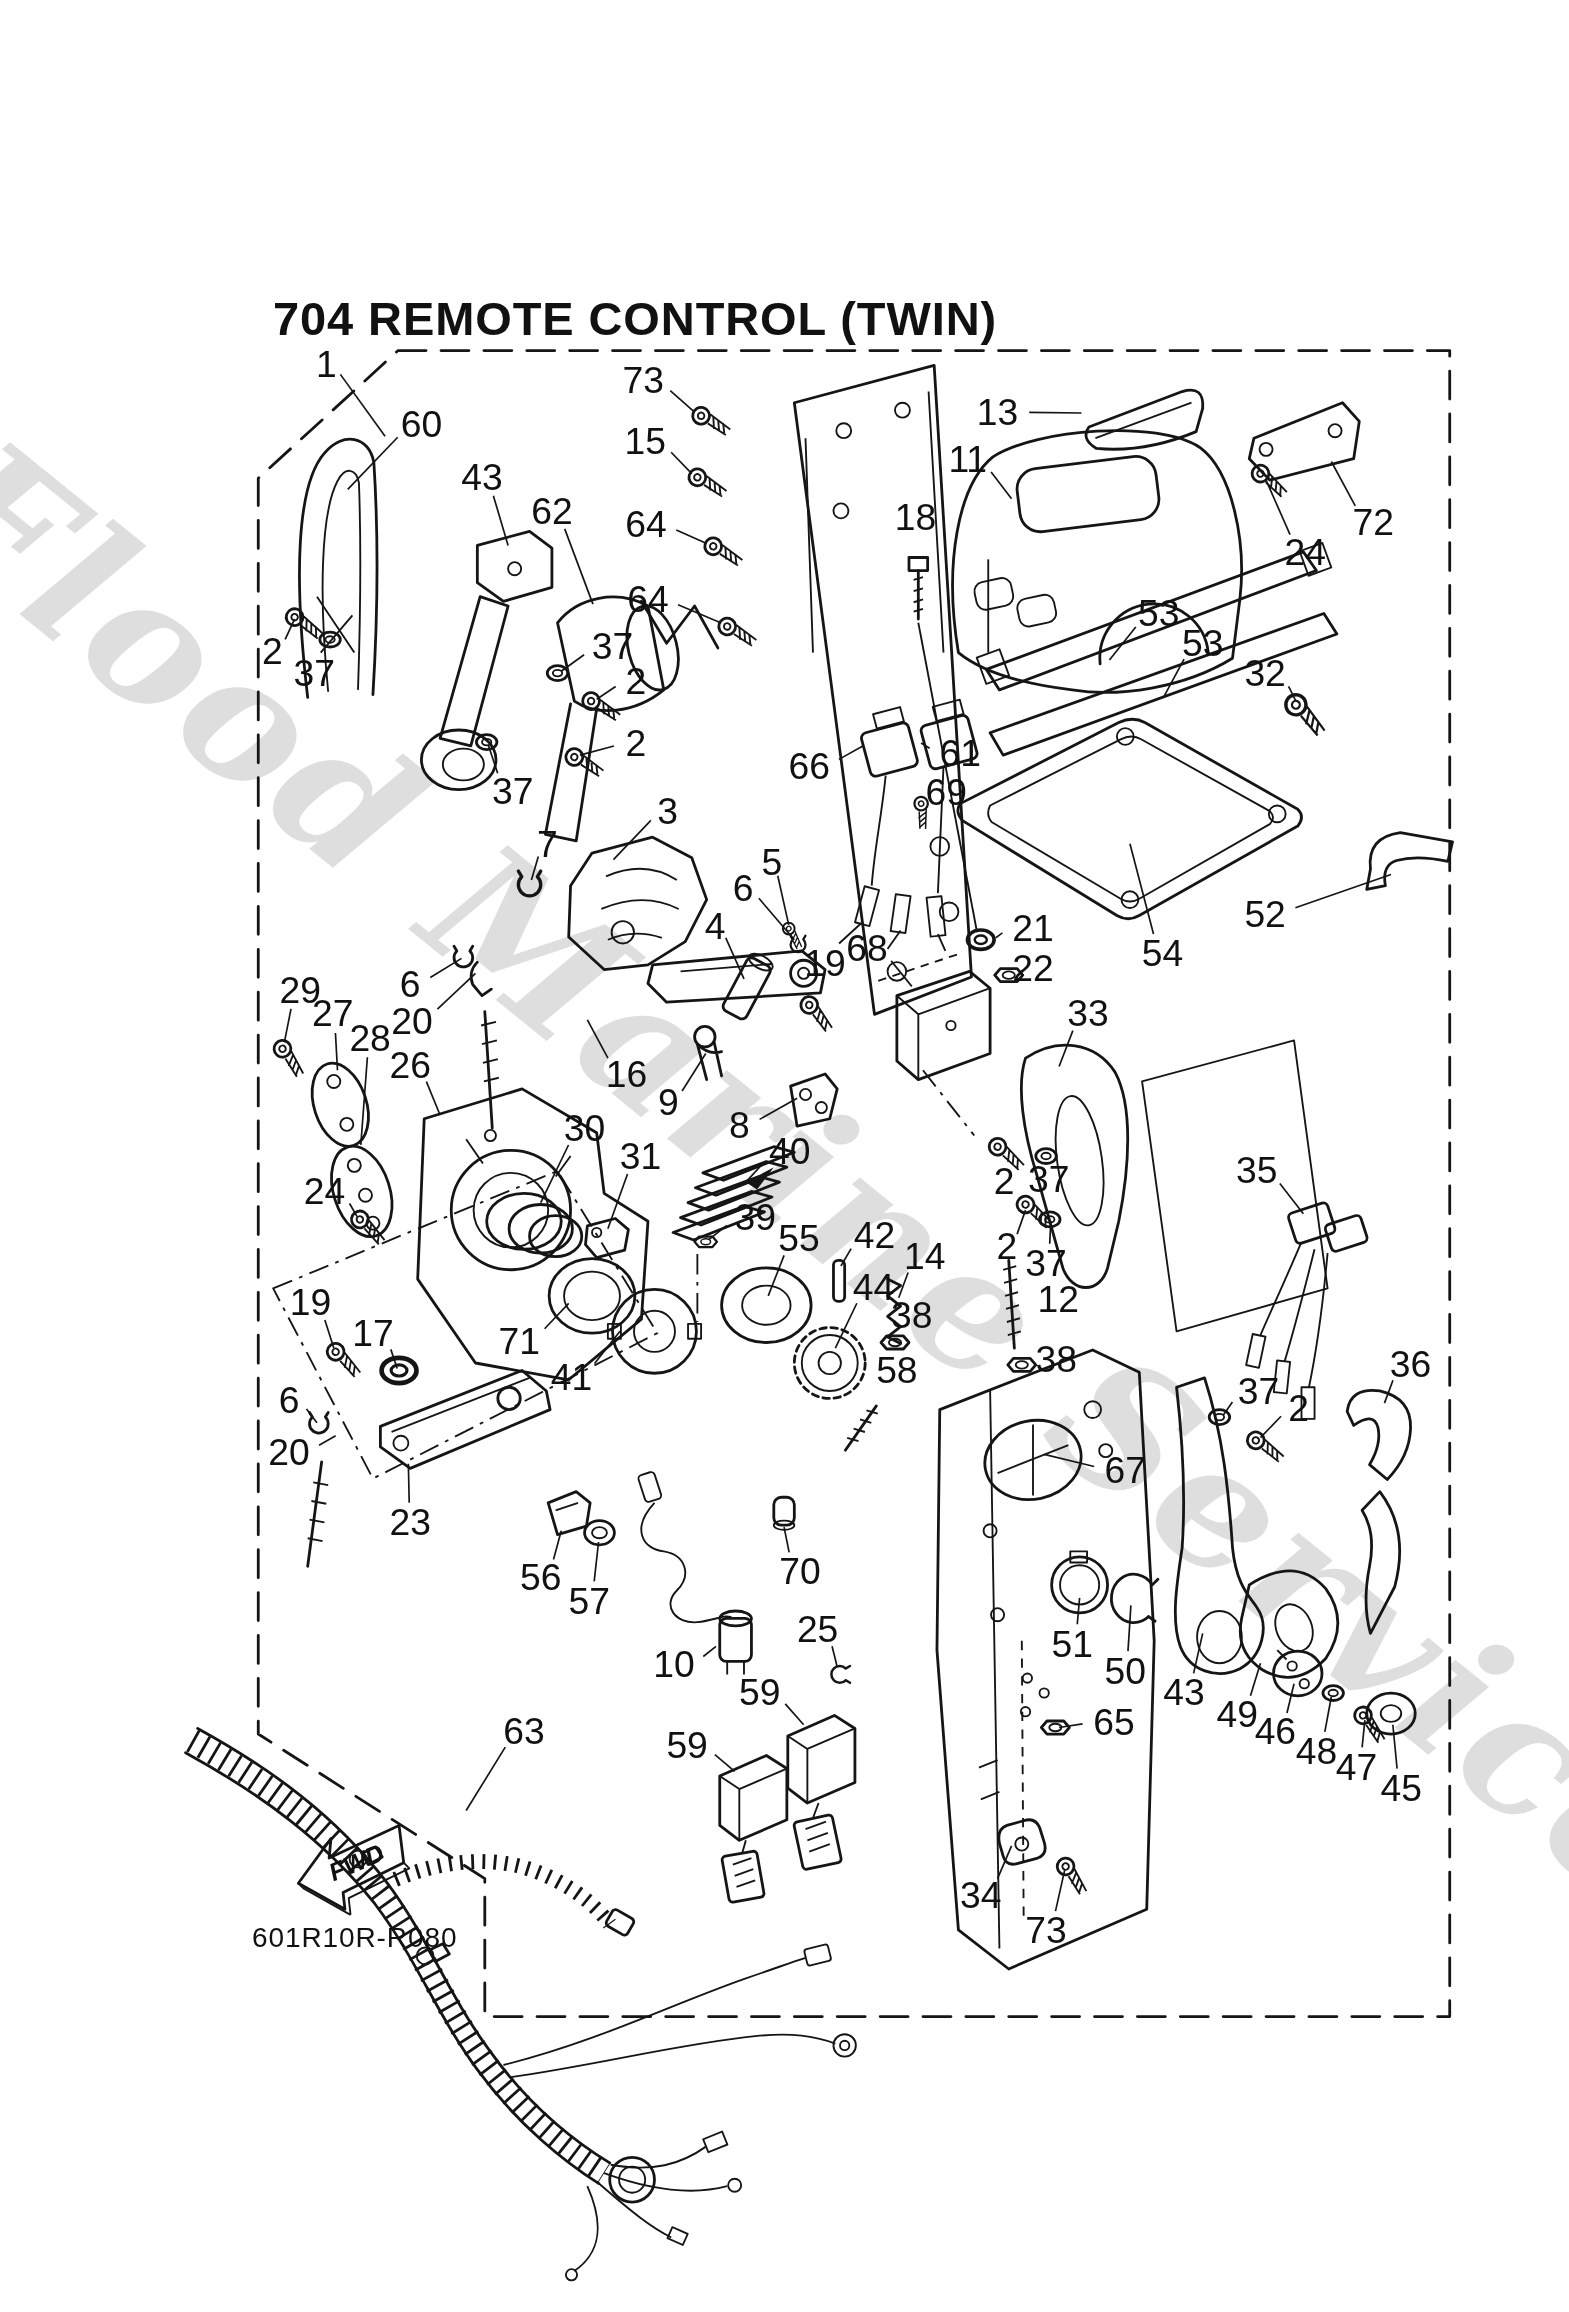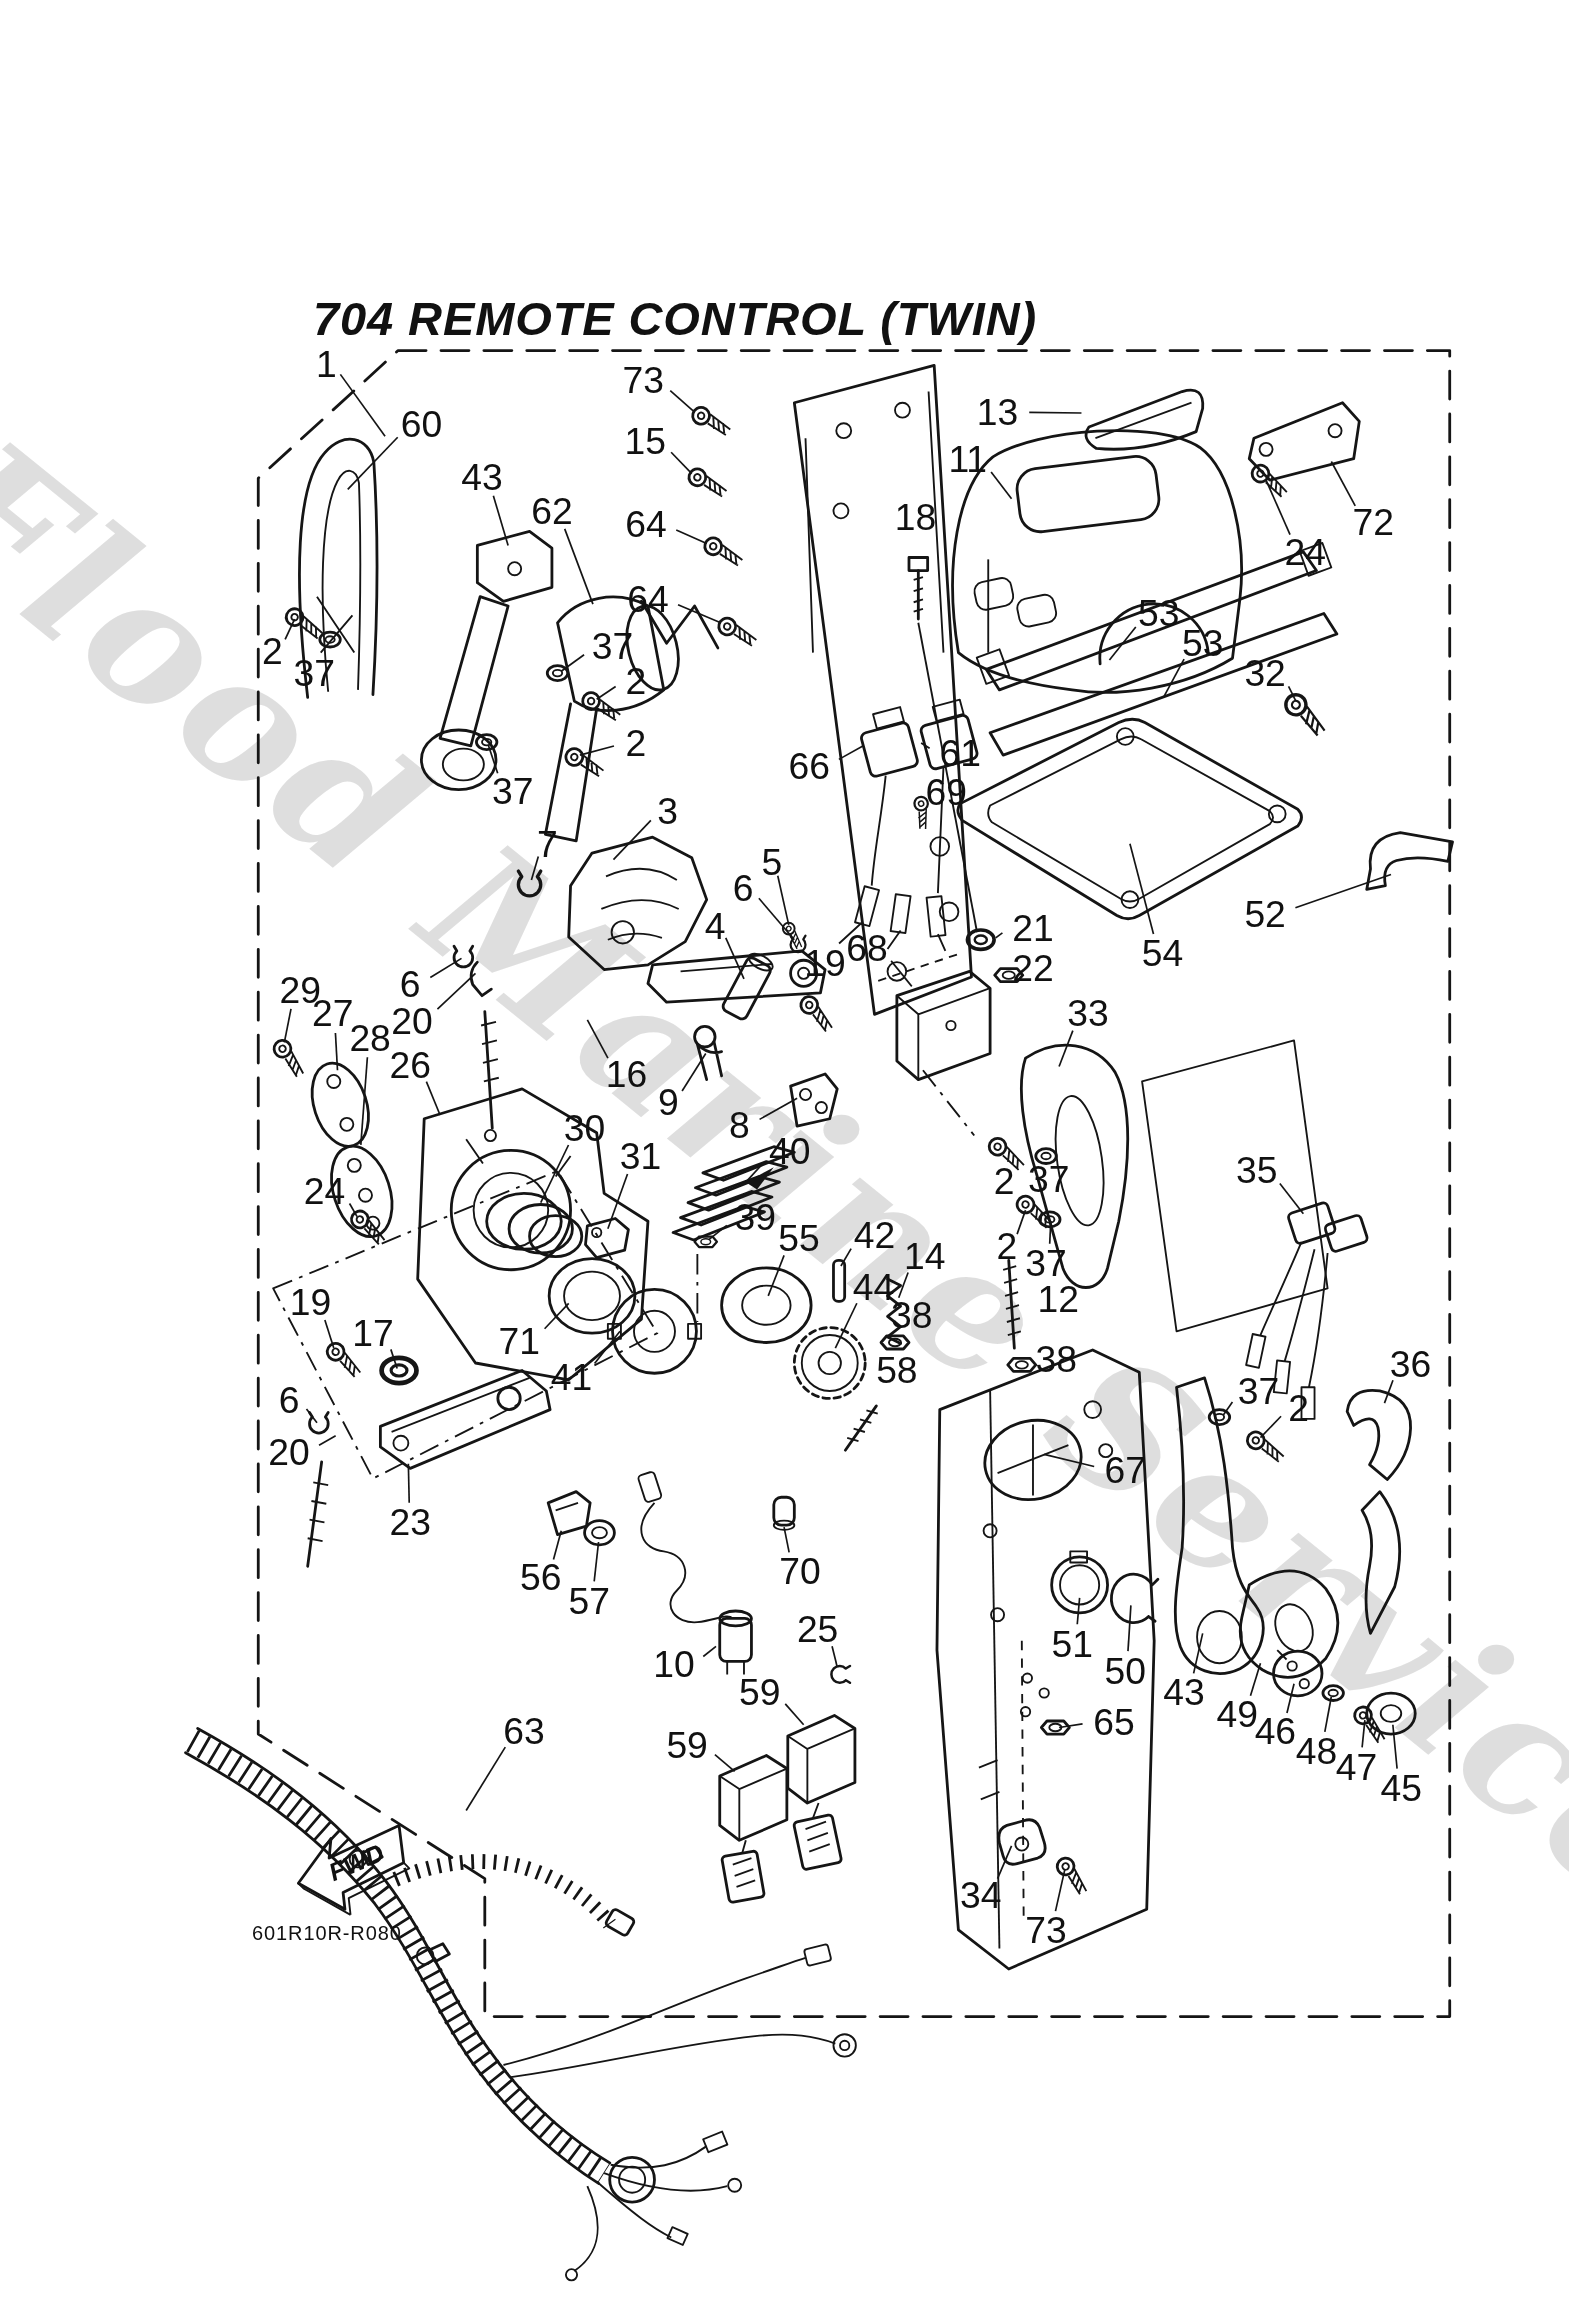--- a/index.html
+++ b/index.html
@@ -2,23 +2,23 @@
 <html style="font-size:15px"><head>
 <meta charset="utf-8">
 <style>
   html,body{margin:0;padding:0;background:#888;}
   .page{position:relative;width:1570px;height:2313px;background:#ffffff;overflow:hidden;
         font-family:"Liberation Sans",sans-serif;}
   .watermark{position:absolute;left:17px;top:401px;transform:rotate(39deg);transform-origin:0 0;
              font-family:"DejaVu Serif",serif;font-style:italic;font-weight:600;
              font-size:175px;letter-spacing:5.6px;white-space:nowrap;color:#bfbfbf;opacity:.5;
              pointer-events:none;z-index:1;}
-  .title{position:absolute;left:273px;top:291px;font-size:47px;font-weight:700;font-style:italic;
-         color:#111;letter-spacing:0.9px;z-index:3;margin-left:40px;}
-  .code{position:absolute;left:252px;top:1922px;font-size:20px;color:#111;letter-spacing:0.9px;z-index:3;}
+  .title{position:absolute;left:273px;top:291px;font-size:47px;font-weight:700;
+         color:#111;letter-spacing:0.9px;z-index:3;}
+  .code{position:absolute;left:252px;top:1922px;font-size:28px;color:#111;letter-spacing:0.9px;z-index:3;}
   .fwd{position:absolute;left:328px;top:1848px;transform:rotate(-23deg);font-size:25px;
        font-weight:800;font-style:italic;color:#111;z-index:4;}
   svg.art{position:absolute;left:0;top:0;z-index:2;}
   svg .ln{stroke:#151515;fill:none;stroke-width:3;stroke-linejoin:round;stroke-linecap:round;}
   svg .thin{stroke:#151515;fill:none;stroke-width:2;stroke-linejoin:round;}
   svg .callout-text{font-family:"Liberation Sans",sans-serif;font-size:40px;fill:#111;}
   svg .leader{stroke:#151515;stroke-width:1.8;}
 </style>
 </head>
 <body>

